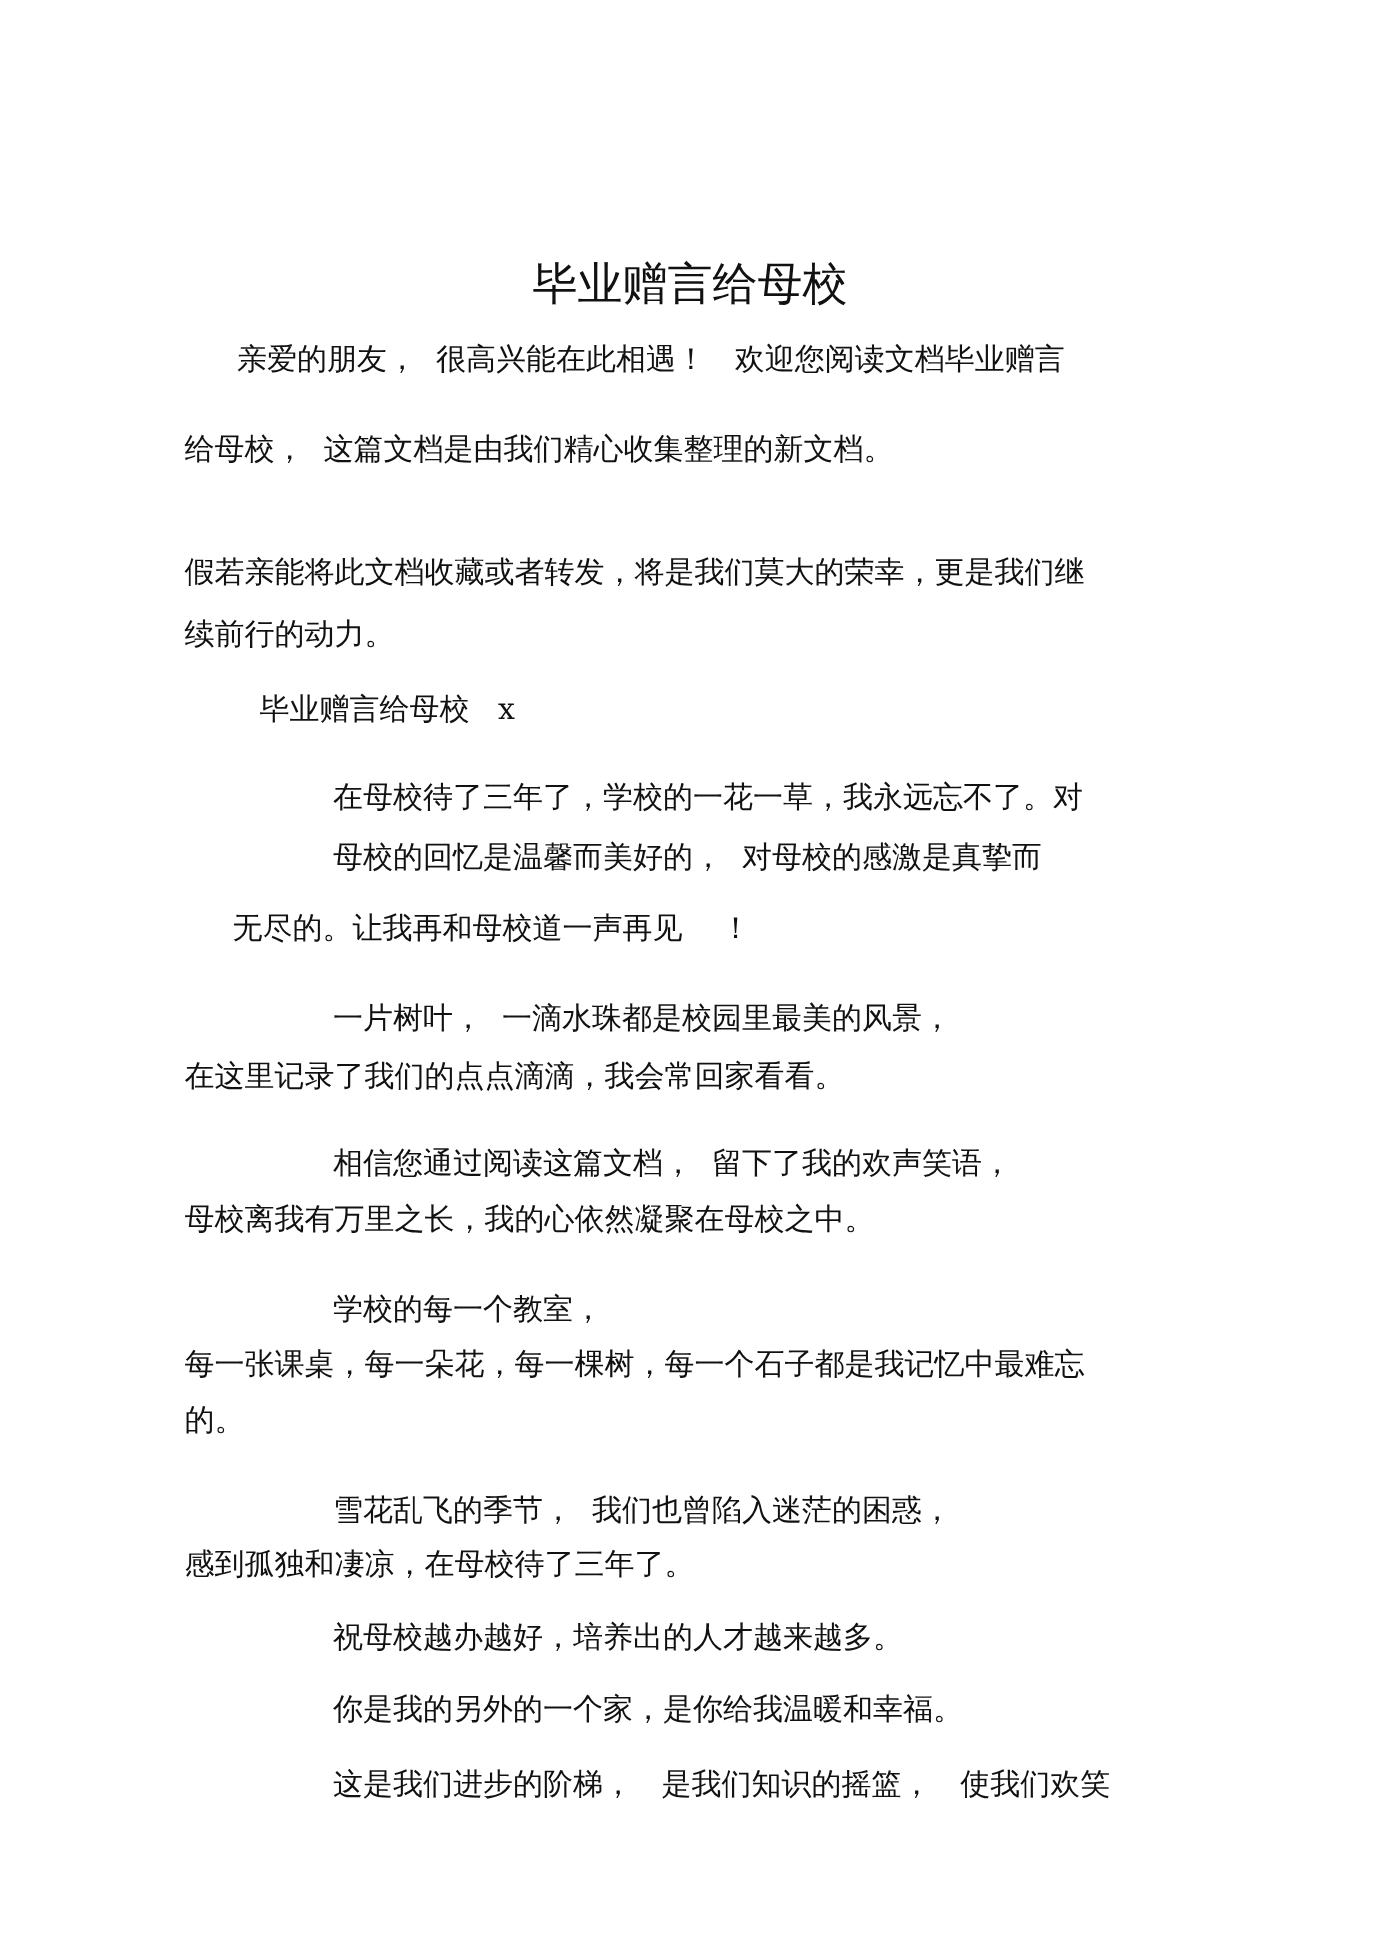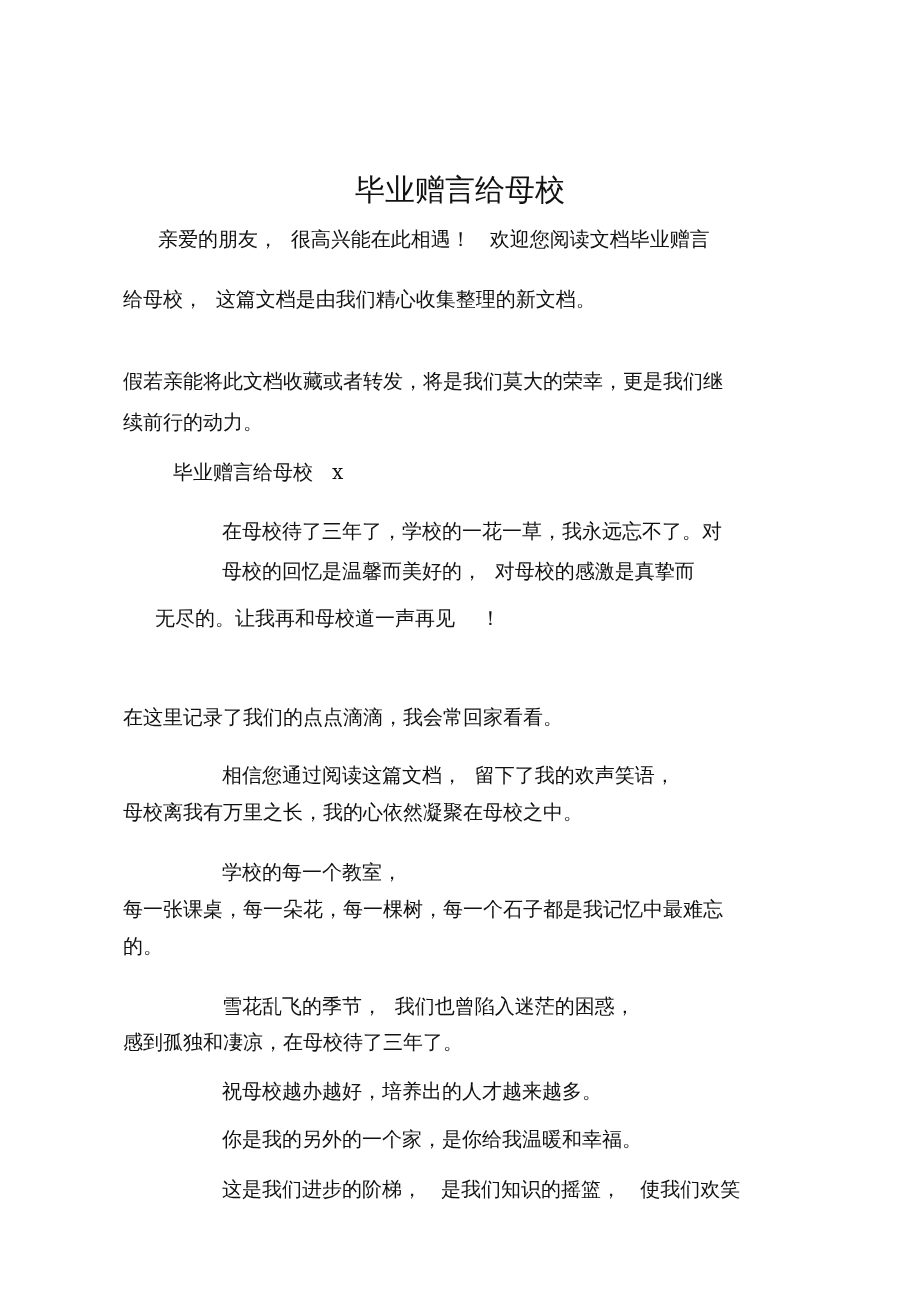--- a/index.html
+++ b/index.html
@@ -20,20 +20,21 @@
   <div class="line" style="left:123px; top:285px;">给母校，  这篇文档是由我们精心收集整理的新文档。</div>
   <div class="line" style="left:123px; top:367px;">假若亲能将此文档收藏或者转发，将是我们莫大的荣幸，更是我们继</div>
   <div class="line" style="left:123px; top:408px;">续前行的动力。</div>
 
   <div class="line" style="left:173px; top:458px;">毕业赠言给母校   x</div>
 
   <div class="line" style="left:222px; top:517px;">在母校待了三年了，学校的一花一草，我永远忘不了。对</div>
   <div class="line" style="left:222px; top:557px;">母校的回忆是温馨而美好的，  对母校的感激是真挚而</div>
   <div class="line" style="left:123px; top:604px;margin-left:32px;">无尽的。让我再和母校道一声再见    ！</div>
 
+  <div class="line" style="left:222px; top:664px;">一片树叶，  一滴水珠都是校园里最美的风景，</div>
   <div class="line" style="left:123px; top:703px;">在这里记录了我们的点点滴滴，我会常回家看看。</div>
 
   <div class="line" style="left:222px; top:761px;">相信您通过阅读这篇文档，  留下了我的欢声笑语，</div>
   <div class="line" style="left:222px; top:858px;">学校的每一个教室，</div>
 
   <div class="line" style="left:123px; top:798px;">母校离我有万里之长，我的心依然凝聚在母校之中。</div>
   <div class="line" style="left:123px; top:895px;">每一张课桌，每一朵花，每一棵树，每一个石子都是我记忆中最难忘</div>
   <div class="line" style="left:123px; top:932px;">的。</div>
 
   <div class="line" style="left:222px; top:992px;text-align:center;">雪花乱飞的季节，  我们也曾陷入迷茫的困惑，</div>

